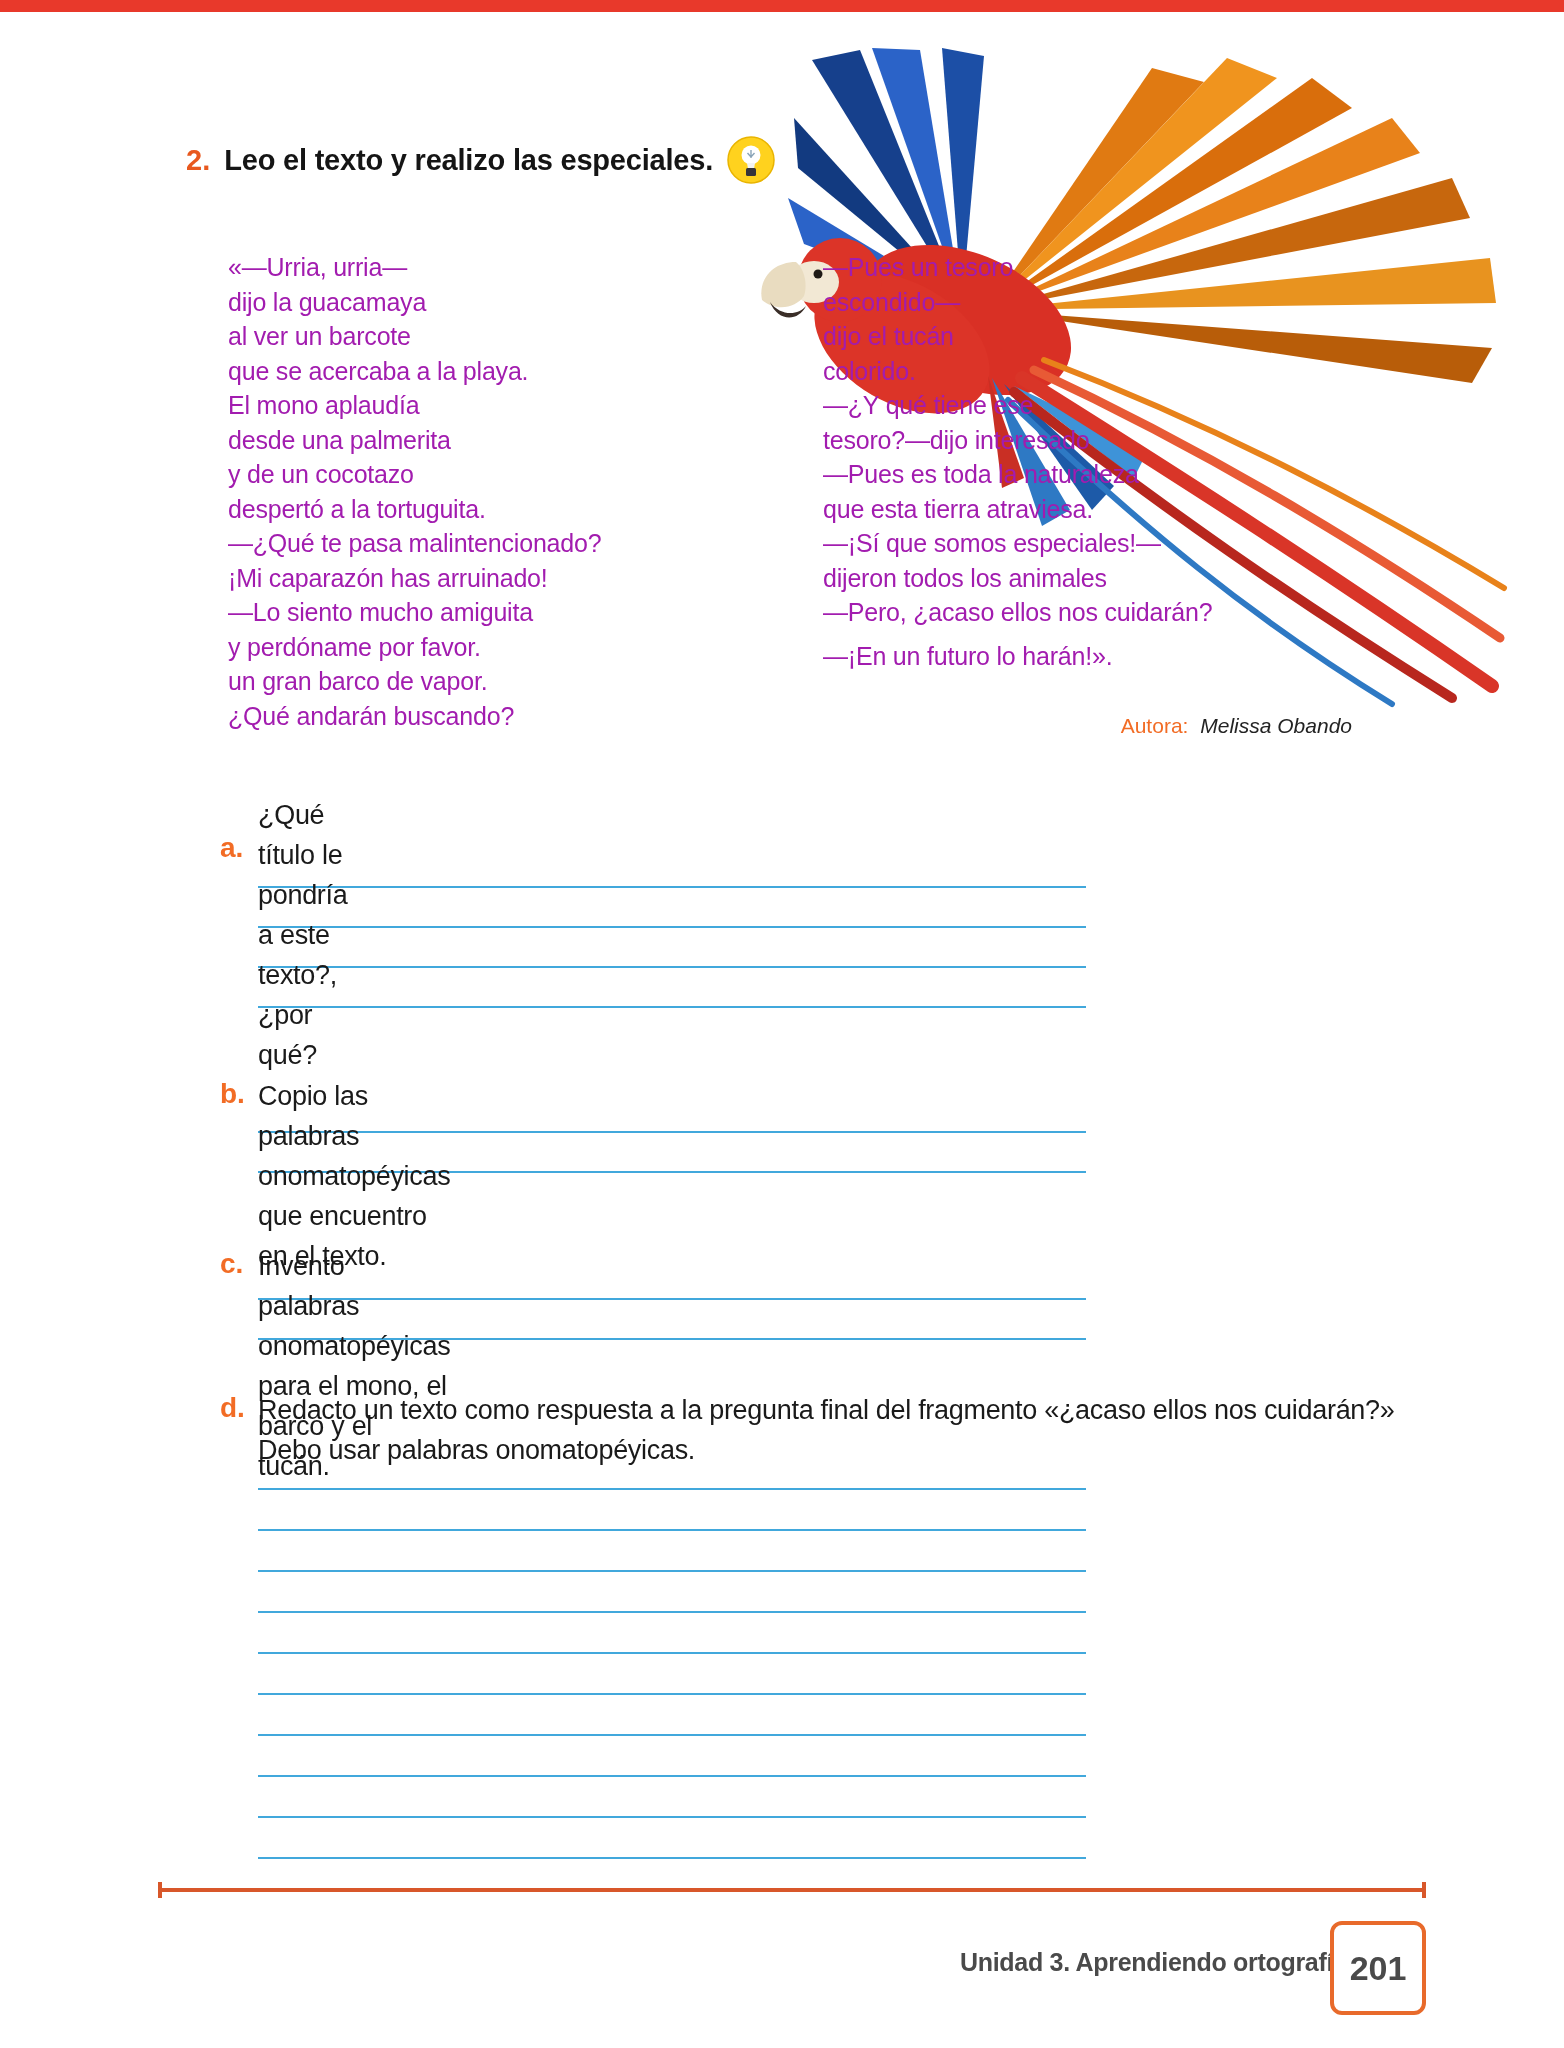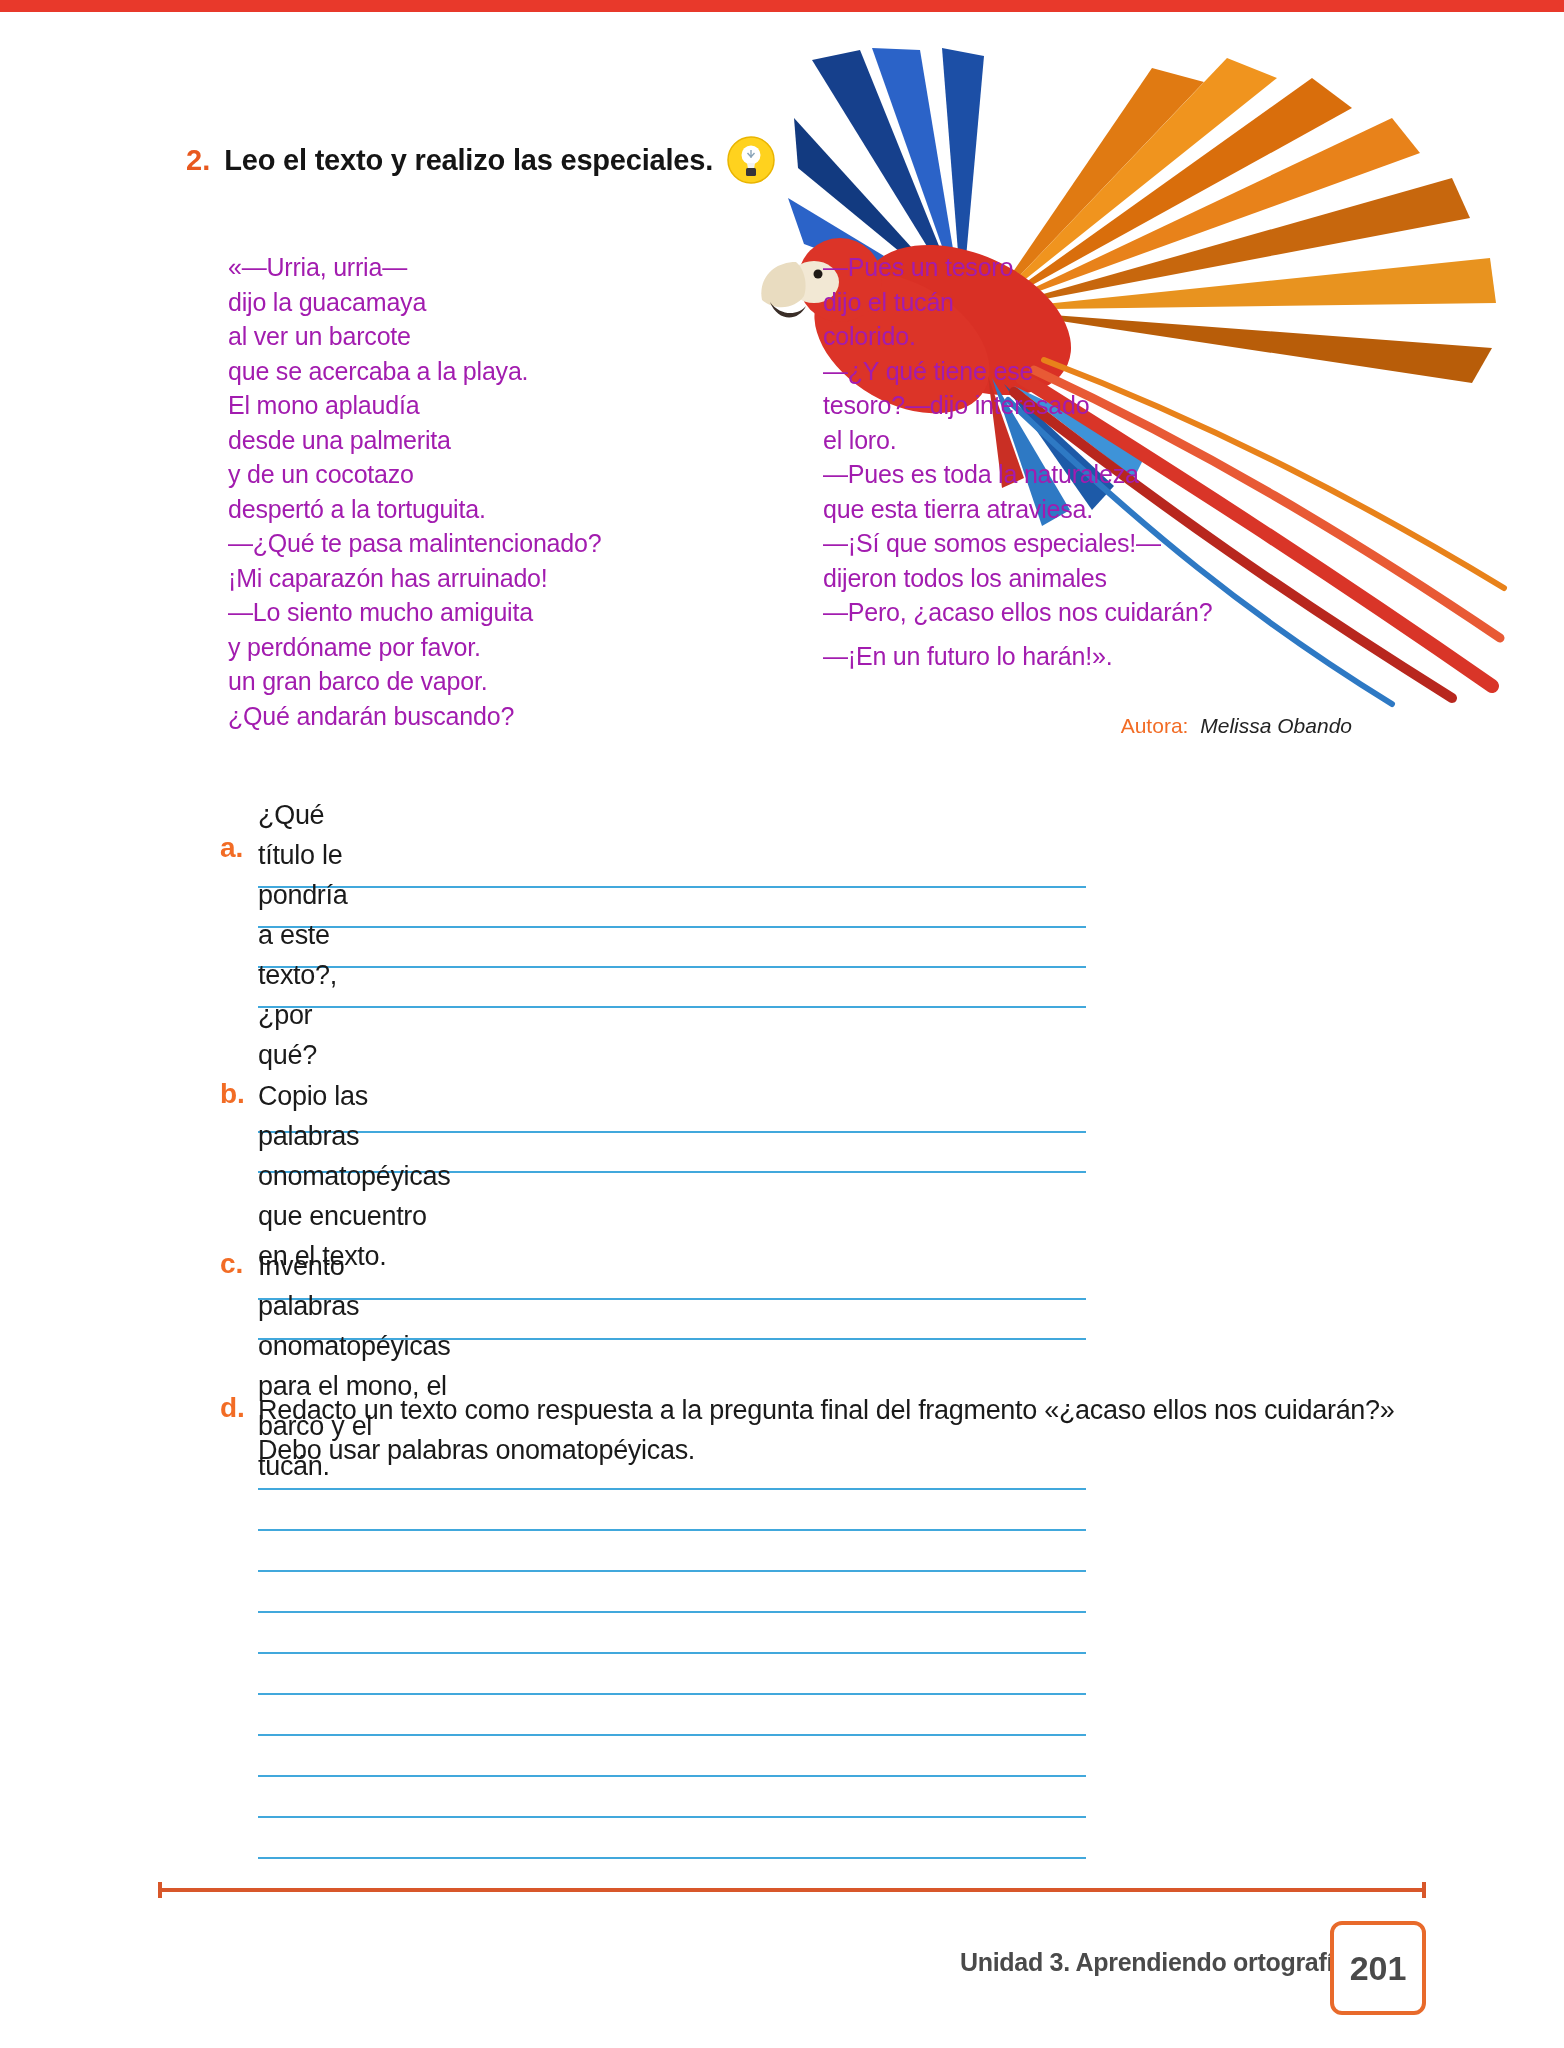--- a/index.html
+++ b/index.html
@@ -155,25 +155,25 @@
     <div class="pline">—¿Qué te pasa malintencionado?</div>
     <div class="pline">¡Mi caparazón has arruinado!</div>
     <div class="pline">—Lo siento mucho amiguita</div>
     <div class="pline">y perdóname por favor.</div>
     <div class="pline">un gran barco de vapor.</div>
     <div class="pline">¿Qué andarán buscando?</div>
   </div>
 
   <div class="poem-col poem-right">
     <div class="pline">—Pues un tesoro</div>
+    <div class="pline">escondido—</div>
     <div class="pline">dijo el tucán</div>
     <div class="pline">colorido.</div>
     <div class="pline">—¿Y qué tiene ese</div>
     <div class="pline">tesoro?—dijo interesado</div>
-    <div class="pline">el loro.</div>
     <div class="pline">—Pues es toda la naturaleza</div>
     <div class="pline">que esta tierra atraviesa.</div>
     <div class="pline">—¡Sí que somos especiales!—</div>
     <div class="pline">dijeron todos los animales</div>
     <div class="pline">—Pero, ¿acaso ellos nos cuidarán?</div>
     <div class="pline last">—¡En un futuro lo harán!».</div>
   </div>
 
   <div class="author">
     <span class="lbl">Autora:</span>

